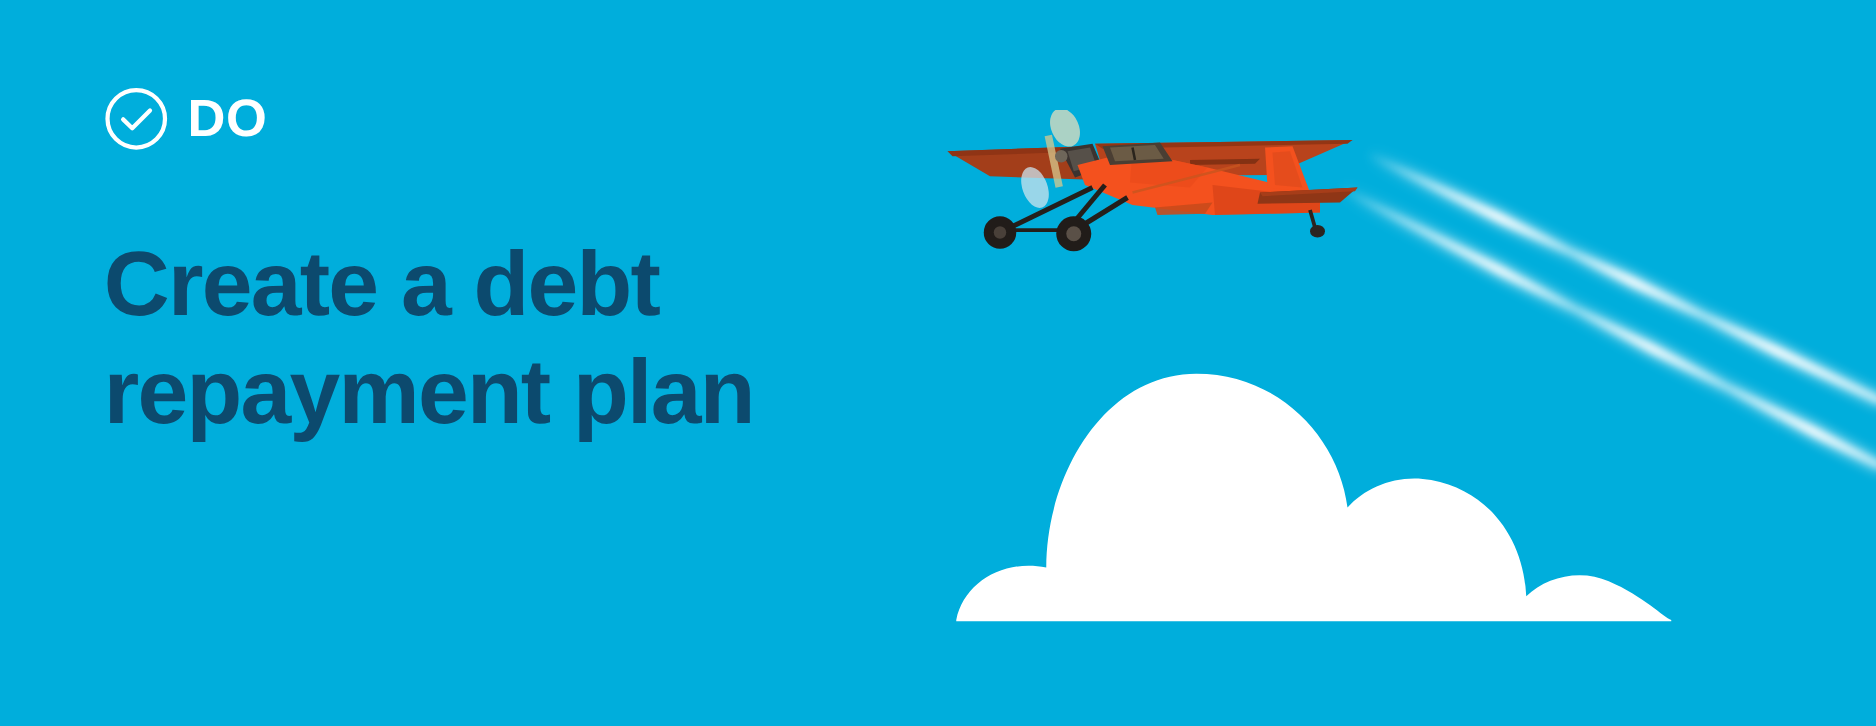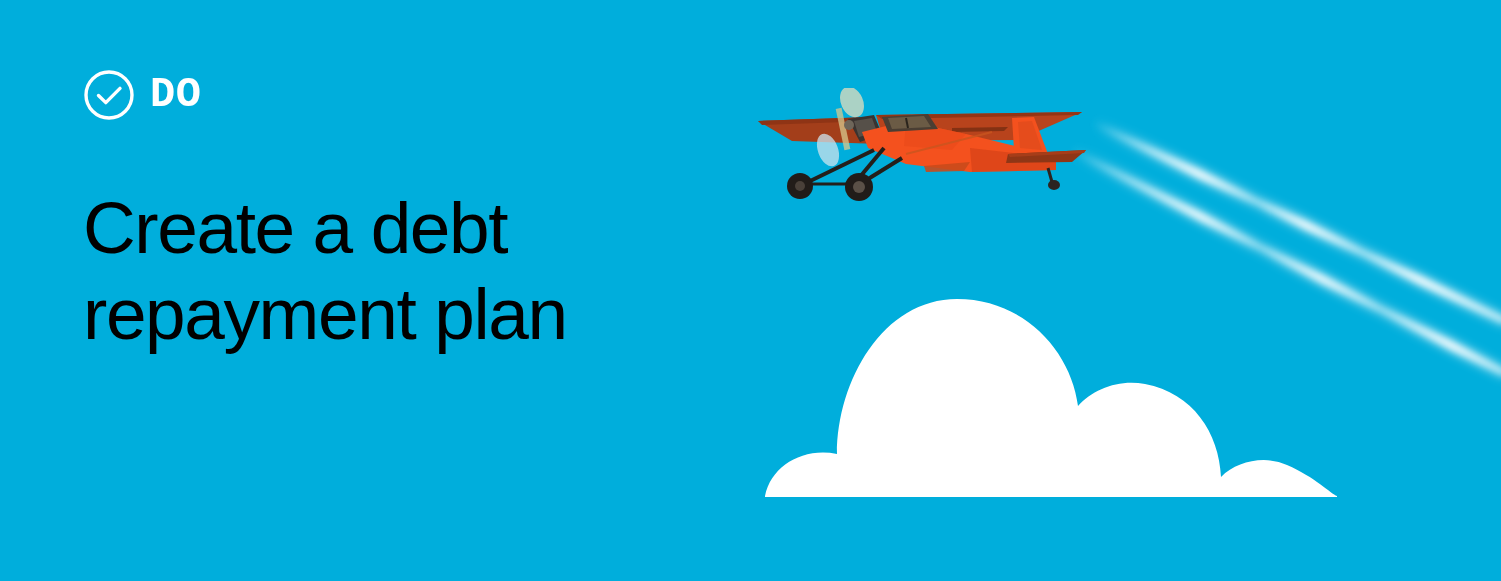--- a/index.html
+++ b/index.html
@@ -39,31 +39,31 @@
     height: 52px;
     display: block;
     flex: 0 0 auto;
   }
   .do-label {
     color: #ffffff;
     font-size: 42px;
     font-weight: 700;
     letter-spacing: 0.5px;
     line-height: 1;
-    font-family: Liberation Mono, monospace;
+    font-family: Liberation Sans, sans-serif;
   }
 
   .headline {
     position: absolute;
     left: 0;
     top: 185px;
     margin: 0;
-    color: #000000;
+    color: #0c4a6e;
     font-size: 73px;
-    font-weight: 400;
+    font-weight: 700;
     line-height: 1.18;
     letter-spacing: -1.4px;
     width: 680px;
     font-family: "Liberation Sans", sans-serif;
   }
 
   .subhead {
     position: absolute;
     left: 0;
     top: 385px;

